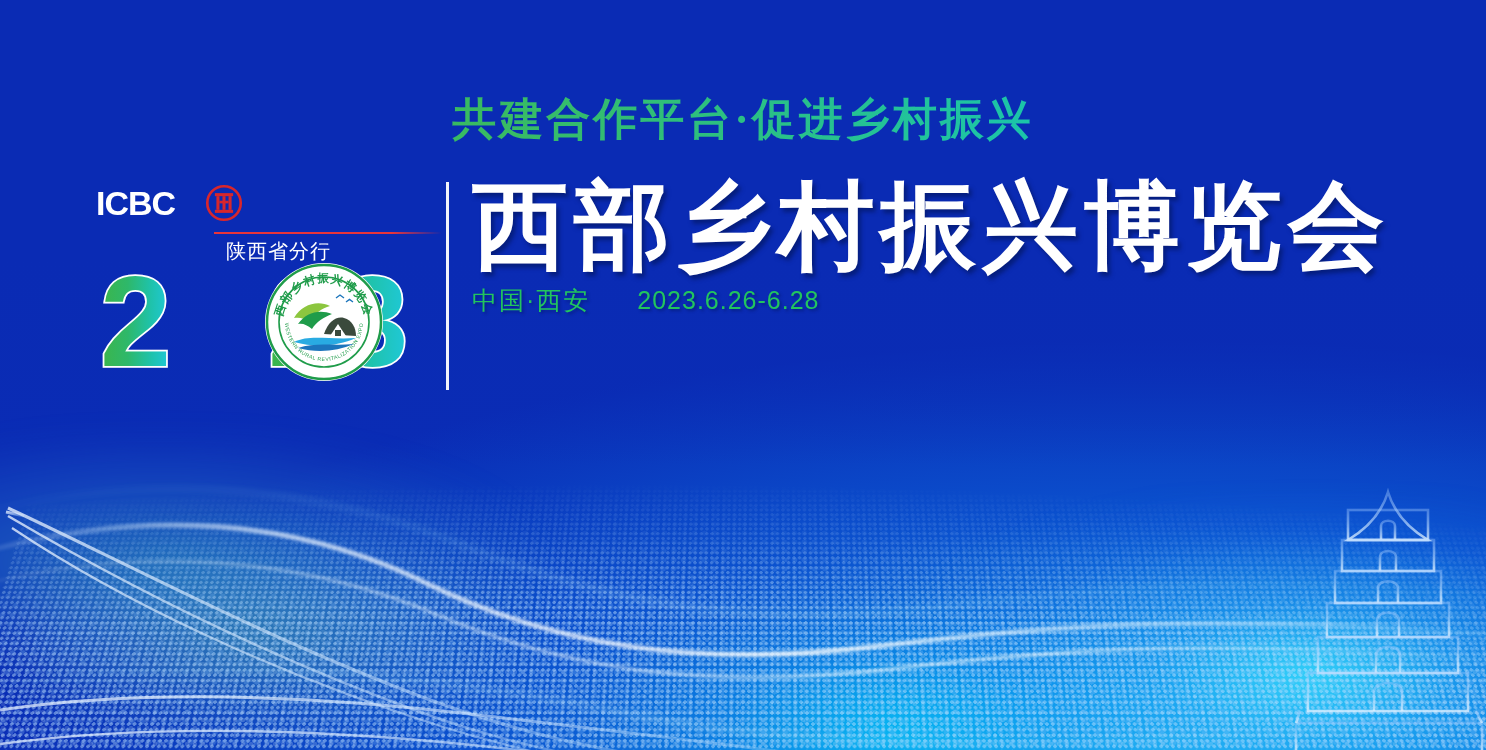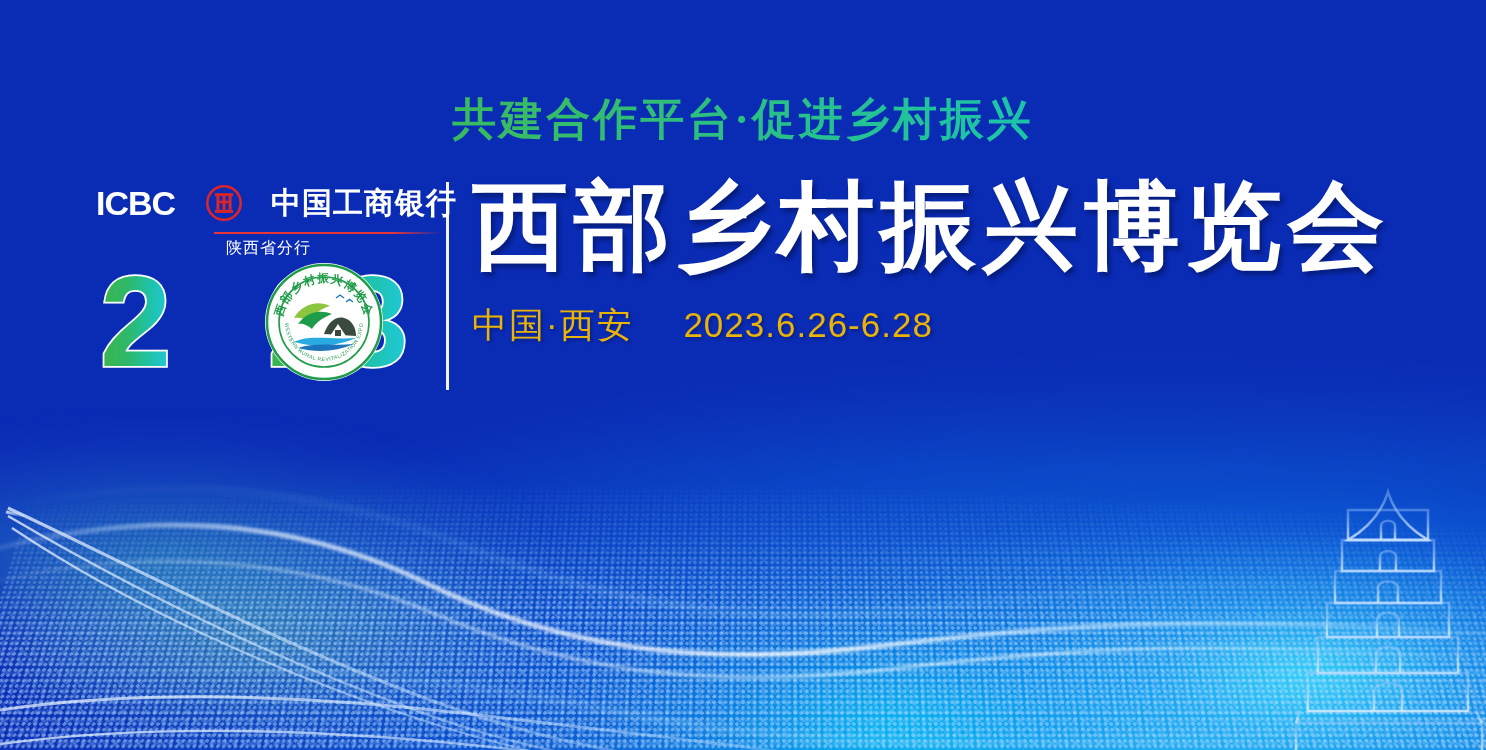--- a/index.html
+++ b/index.html
@@ -126,21 +126,21 @@
     font-weight:bold; font-size:30px; color:#ffffff;
     letter-spacing:1px; line-height:1; white-space:nowrap;
   }
   .red-rule {
     position:absolute; left:118px; top:52px; width:228px; height:2px;
     background:linear-gradient(90deg,#e8353a 0%,#e8353a 78%,rgba(232,53,58,0) 100%);
   }
   .branch {
     position:absolute; left:130px; top:58px;
     font-family:Liberation Serif, serif;
-    font-size:16px; color:#ffffff; letter-spacing:1px; white-space:nowrap;
+    font-size:20px; color:#ffffff; letter-spacing:1px; white-space:nowrap;
   }
 
   
   .year-wrap { position:absolute; left:4px; top:82px; width:340px; height:124px; }
   .year-svg { position:absolute; left:0; top:0; width:340px; height:124px; }
   .expo-badge { position:absolute; left:164px; top:0px; width:120px; height:120px; }
 
   
   .divider {
     position:absolute; left:446px; top:182px;
@@ -154,24 +154,24 @@
     font-family:"Liberation Sans", sans-serif;
     font-weight:bold;
     font-size:96px;
     line-height:112px;
     color:#ffffff;
     letter-spacing:6px;
     white-space:nowrap;
     text-shadow:3px 4px 4px rgba(2,18,80,.55);
   }
   .subtitle {
-    margin-top:20px;
-    font-family:"Liberation Sans", sans-serif;
-    font-size:35px;
-    color:#eab308;
+    margin-top:2px;
+    font-family:"Liberation Sans", sans-serif;
+    font-size:25px;
+    color:#22c55e;
     letter-spacing:2px;
     white-space:nowrap;
     text-shadow:2px 2px 3px rgba(2,18,80,.45);
   }
   .subtitle .sub-date { margin-left:38px; letter-spacing:1px; }
 </style>
 </head>
 <body>
 
 <div id="banner">
@@ -306,21 +306,20 @@
         <svg class="icbc-emblem" viewBox="0 0 100 100">
           <circle cx="50" cy="50" r="44" fill="none" stroke="#d8262c" stroke-width="7"></circle>
           <rect x="26" y="24" width="48" height="8" fill="#d8262c"></rect>
           <rect x="26" y="68" width="48" height="8" fill="#d8262c"></rect>
           <rect x="30" y="32" width="8" height="36" fill="#d8262c"></rect>
           <rect x="62" y="32" width="8" height="36" fill="#d8262c"></rect>
           <rect x="38" y="44" width="24" height="7" fill="#d8262c"></rect>
           <rect x="46" y="32" width="8" height="36" fill="#d8262c"></rect>
         </svg>
 
-        <span class="icbc-cn">中国工商银行</span>
       </div>
 
       <div class="red-rule"></div>
       <div class="branch">陕西省分行</div>
 
       <div class="year-wrap">
 
         <svg class="year-svg" viewBox="0 0 340 124">
           <defs>
             <linearGradient id="yearG" x1="0" y1="0" x2="1" y2="0">

